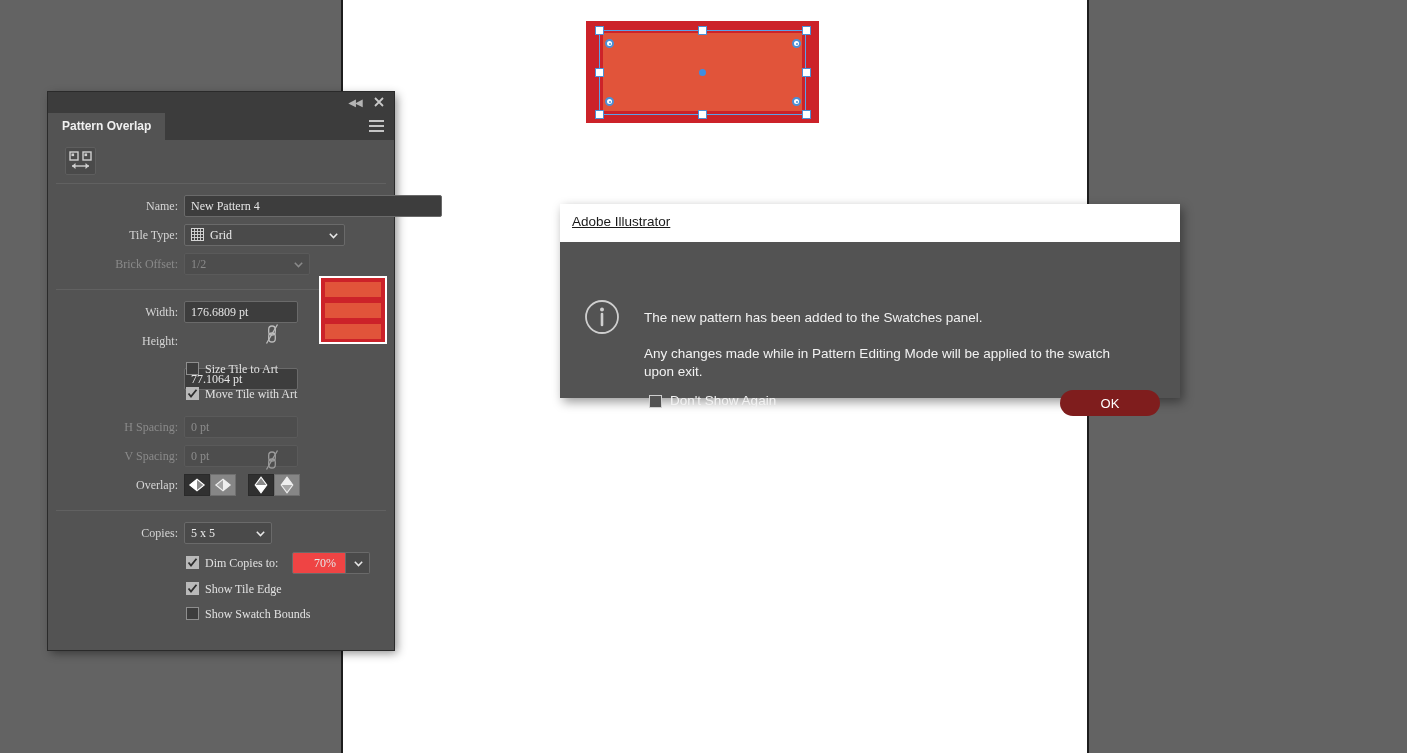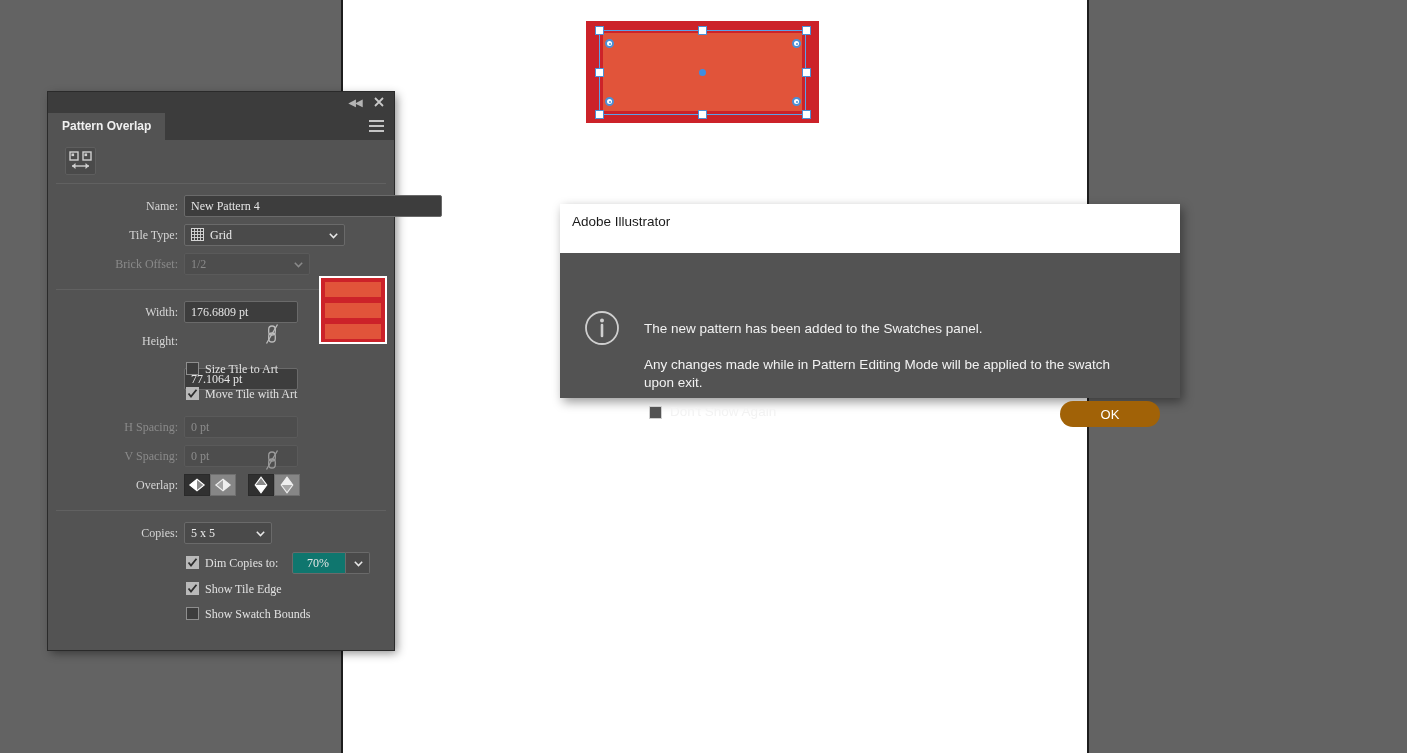--- a/index.html
+++ b/index.html
@@ -318,28 +318,28 @@
     position: relative;
   }
   .ov-btn.on { background: #303030; border-color: #2a2a2a; }
   .ov-btn svg { position:absolute; left:50%; top:50%; transform: translate(-50%,-50%); }
 
   
   .inline-field {
     position: absolute;
     top: 2px;
     height: 22px;
-    background: #0f766e;
+    background: #ef4444;
     border: 1px solid #6a6a6a;
     border-radius: 2px 0 0 2px;
     box-sizing: border-box;
     color: #e6e6e6;
     font-size: 12px;
     line-height: 20px;
-    padding: 0 14px;
+    padding: 0 21px;
     cursor: text;
   }
   .inline-drop {
     position: absolute;
     top: 2px;
     height: 22px;
     width: 24px;
     background: #4a4a4a;
     border: 1px solid #6a6a6a;
     border-left: none;
@@ -350,27 +350,28 @@
 
   
   #dialog {
     position: absolute;
     left: 560px; top: 204px;
     width: 620px; height: 194px;
     background: #535353;
     box-shadow: 3px 4px 10px rgba(0,0,0,.4);
   }
   .dlg-title {
-    height: 49px;
+    height: 38px;
     background: #ffffff;
     color: #1a1a1a;
     font-size: 13.5px;
     line-height: 35px;
     padding-left: 12px;
     box-sizing: border-box;
+    text-decoration: underline;
   }
   .dlg-body {
     position: relative;
     height: 159px;
   }
   .info-icon {
     position: absolute;
     left: 24px; top: 57px;
     width: 36px; height: 36px;
   }
@@ -399,21 +400,21 @@
     left: 110px; top: 145px;
     font-size: 13.5px;
     color: #f2f2f2;
     line-height: 28px;
     cursor: default;
   }
   .dlg-ok {
     position: absolute;
     left: 500px; top: 148px;
     width: 100px; height: 26px;
-    background: #a16207;
+    background: #7f1d1d;
     border: none;
     border-radius: 13px;
     color: #ffffff;
     font-family: "Liberation Sans", sans-serif;
     font-size: 13px;
     cursor: pointer;
   }
 </style>
 </head>
 <body>

